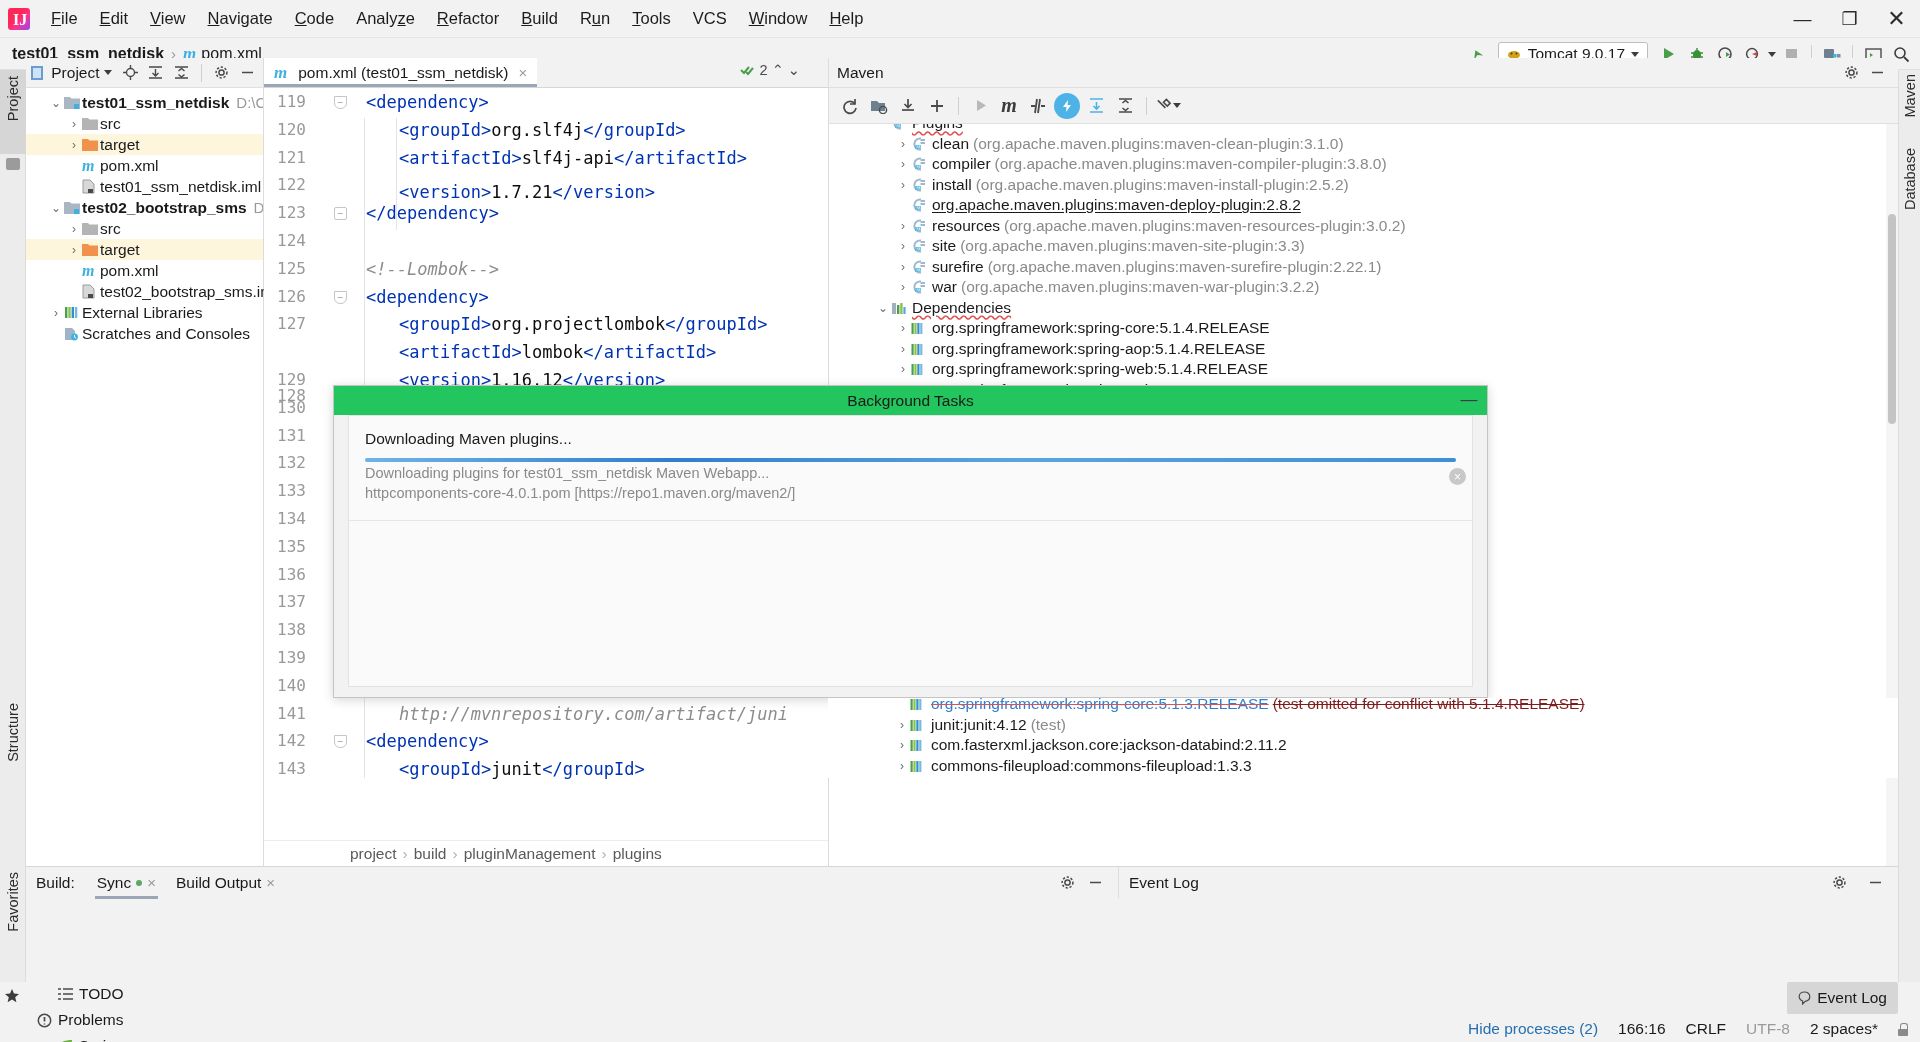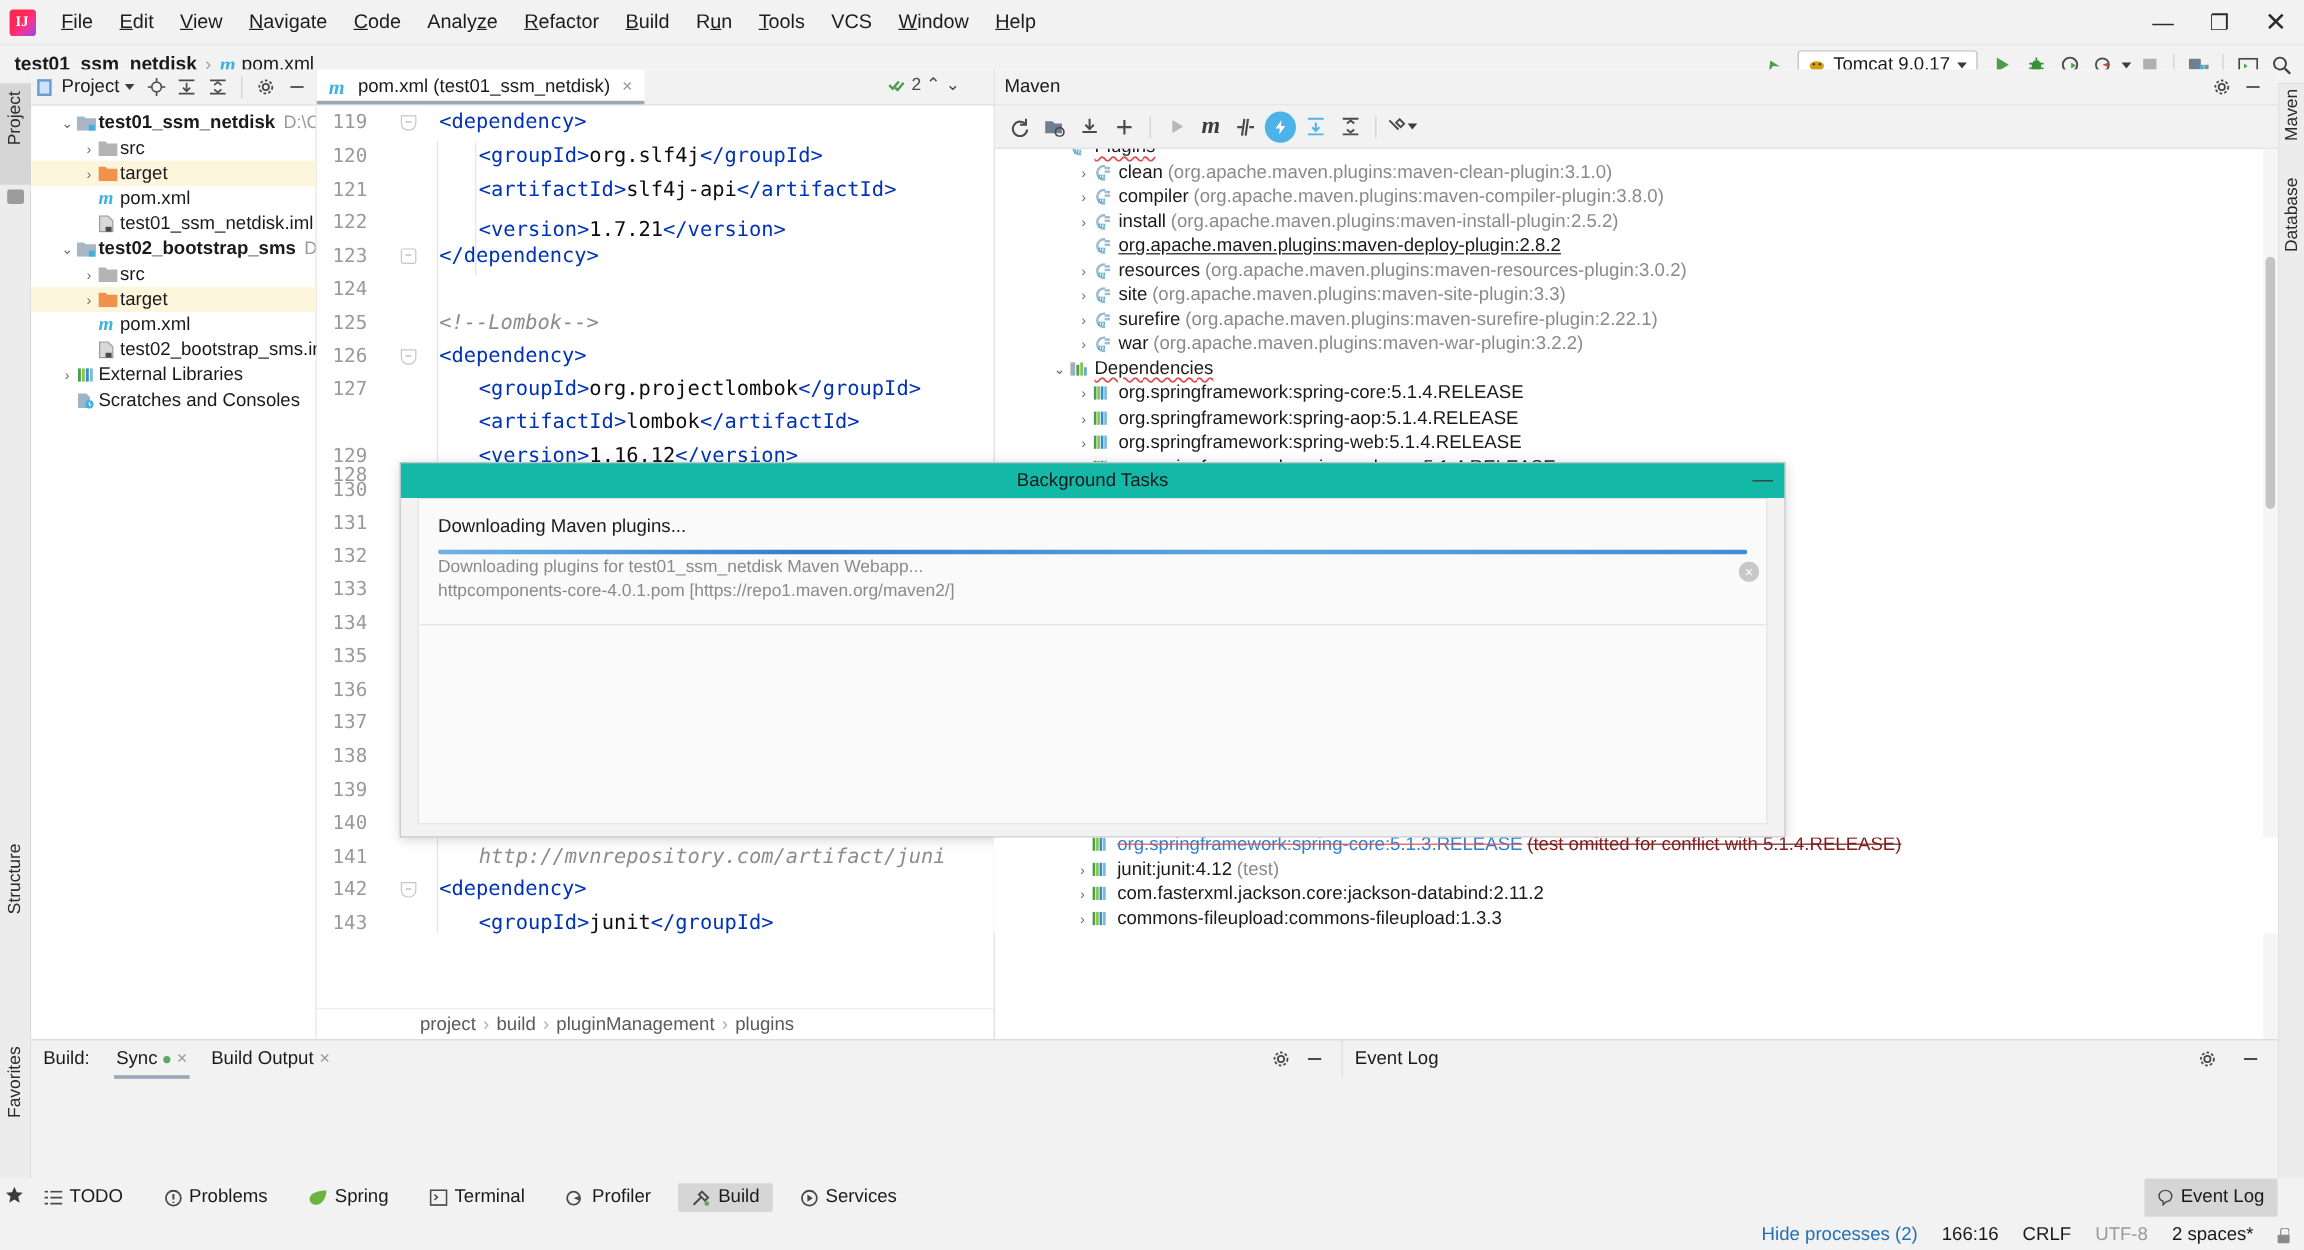--- a/index.html
+++ b/index.html
@@ -20,21 +20,21 @@
     border-bottom: 1px solid #e3e3e3;
   }
   .ij-logo {
     width: 22px; height: 22px; margin-left: 8px; margin-right: 10px;
     border-radius: 3px; position: relative; overflow: hidden;
     background: linear-gradient(135deg,#fe2857 0%,#fe2857 40%,#ff318c 60%,#8e4af3 100%);
     flex: none;
   }
   .ij-logo span {
     position: absolute; left: 5px; top: 3px; color: #fff;
-    font-size: 12px; font-weight: bold; font-family: "Liberation Serif", serif;
+    font-size: 16px; font-weight: bold; font-family: "Liberation Serif", serif;
   }
   .menu-item {
     padding: 4px 11px; font-size: 16.5px; color: #1c1c1c; cursor: default;
     white-space: nowrap;
   }
   .menu-item u { text-decoration: underline; }
   .win-title {
     position: absolute; left: 0; right: 0; text-align: center;
     font-size: 16.5px; color: #6e6e6e; pointer-events: none;
   }
@@ -187,21 +187,21 @@
   }
 
   
   .bgtasks {
     position: absolute; left: 333px; top: 385px; width: 1155px; height: 313px;
     background: #f2f2f2; border: 1px solid #c4c4c4;
     box-shadow: 0 2px 10px rgba(0,0,0,.16);
   }
   .bg-head { height: 29px; display: flex; align-items: center;
              justify-content: center; position: relative;
-             font-size: 15.5px; background:#14b8a6;text-align:right; }
+             font-size: 15.5px; background:#22c55e;text-align:right; }
   .bg-min { position:absolute; right: 10px; top: 7px; width: 16px;
             height: 14px; display:flex; align-items:center; justify-content:center;
             color:#3c3c3c; font-size:17px; }
   .bg-body { position:absolute; top:29px; left:14px; right:14px; bottom:10px;
              background:#fafafa; border:1px solid #e2e2e2; }
   .task { position: relative; padding: 14px 16px 10px 16px; }
   .task-title { font-size: 15.5px; color:#1a1a1a; }
   .pbar { height: 4px; background: #e4e4e4; border-radius: 2px;
           margin-top: 10px; overflow: hidden; position: relative; }
   .pbar i { position:absolute; left:0; top:0; bottom:0; right:0;
@@ -232,21 +232,21 @@
                display:flex; align-items:center; padding:0 10px;
                border-top:1px solid #d6d6d6; border-left:1px solid #dcdcdc;
                font-size:15.5px; justify-content:space-between; }
   .evlog-ctl { display:flex; align-items:center; gap:10px; }
 
   
   .statusbar {
     position:absolute; left:0; right:0; bottom:0; height:60px; background:#f2f2f2;
   }
   .tw-buttons { position:absolute; left:26px; top:0; height:32px;
-                display:flex; align-items:center; gap:12px; }
+                display:flex; align-items:flex-end; gap:2px;flex-direction:column; }
   .twb { display:flex; align-items:center; gap:6px; padding: 3px 11px;
          font-size:15.5px; border-radius:2px; }
   .twb.sel { background:#d6d6d6; }
   .evlog-right { position:absolute; right:22px; top:0; height:32px;
                  display:flex; align-items:center; gap:6px; padding:3px 11px;
                  background:#d6d6d6; font-size:15.5px; border-radius:2px; }
   .status-right { position:absolute; right:12px; bottom:4px;
                   display:flex; align-items:center; gap:20px; font-size:15.5px; }
   .link { color:#2470b3; }
   .dim { color:#9a9a9a; }

